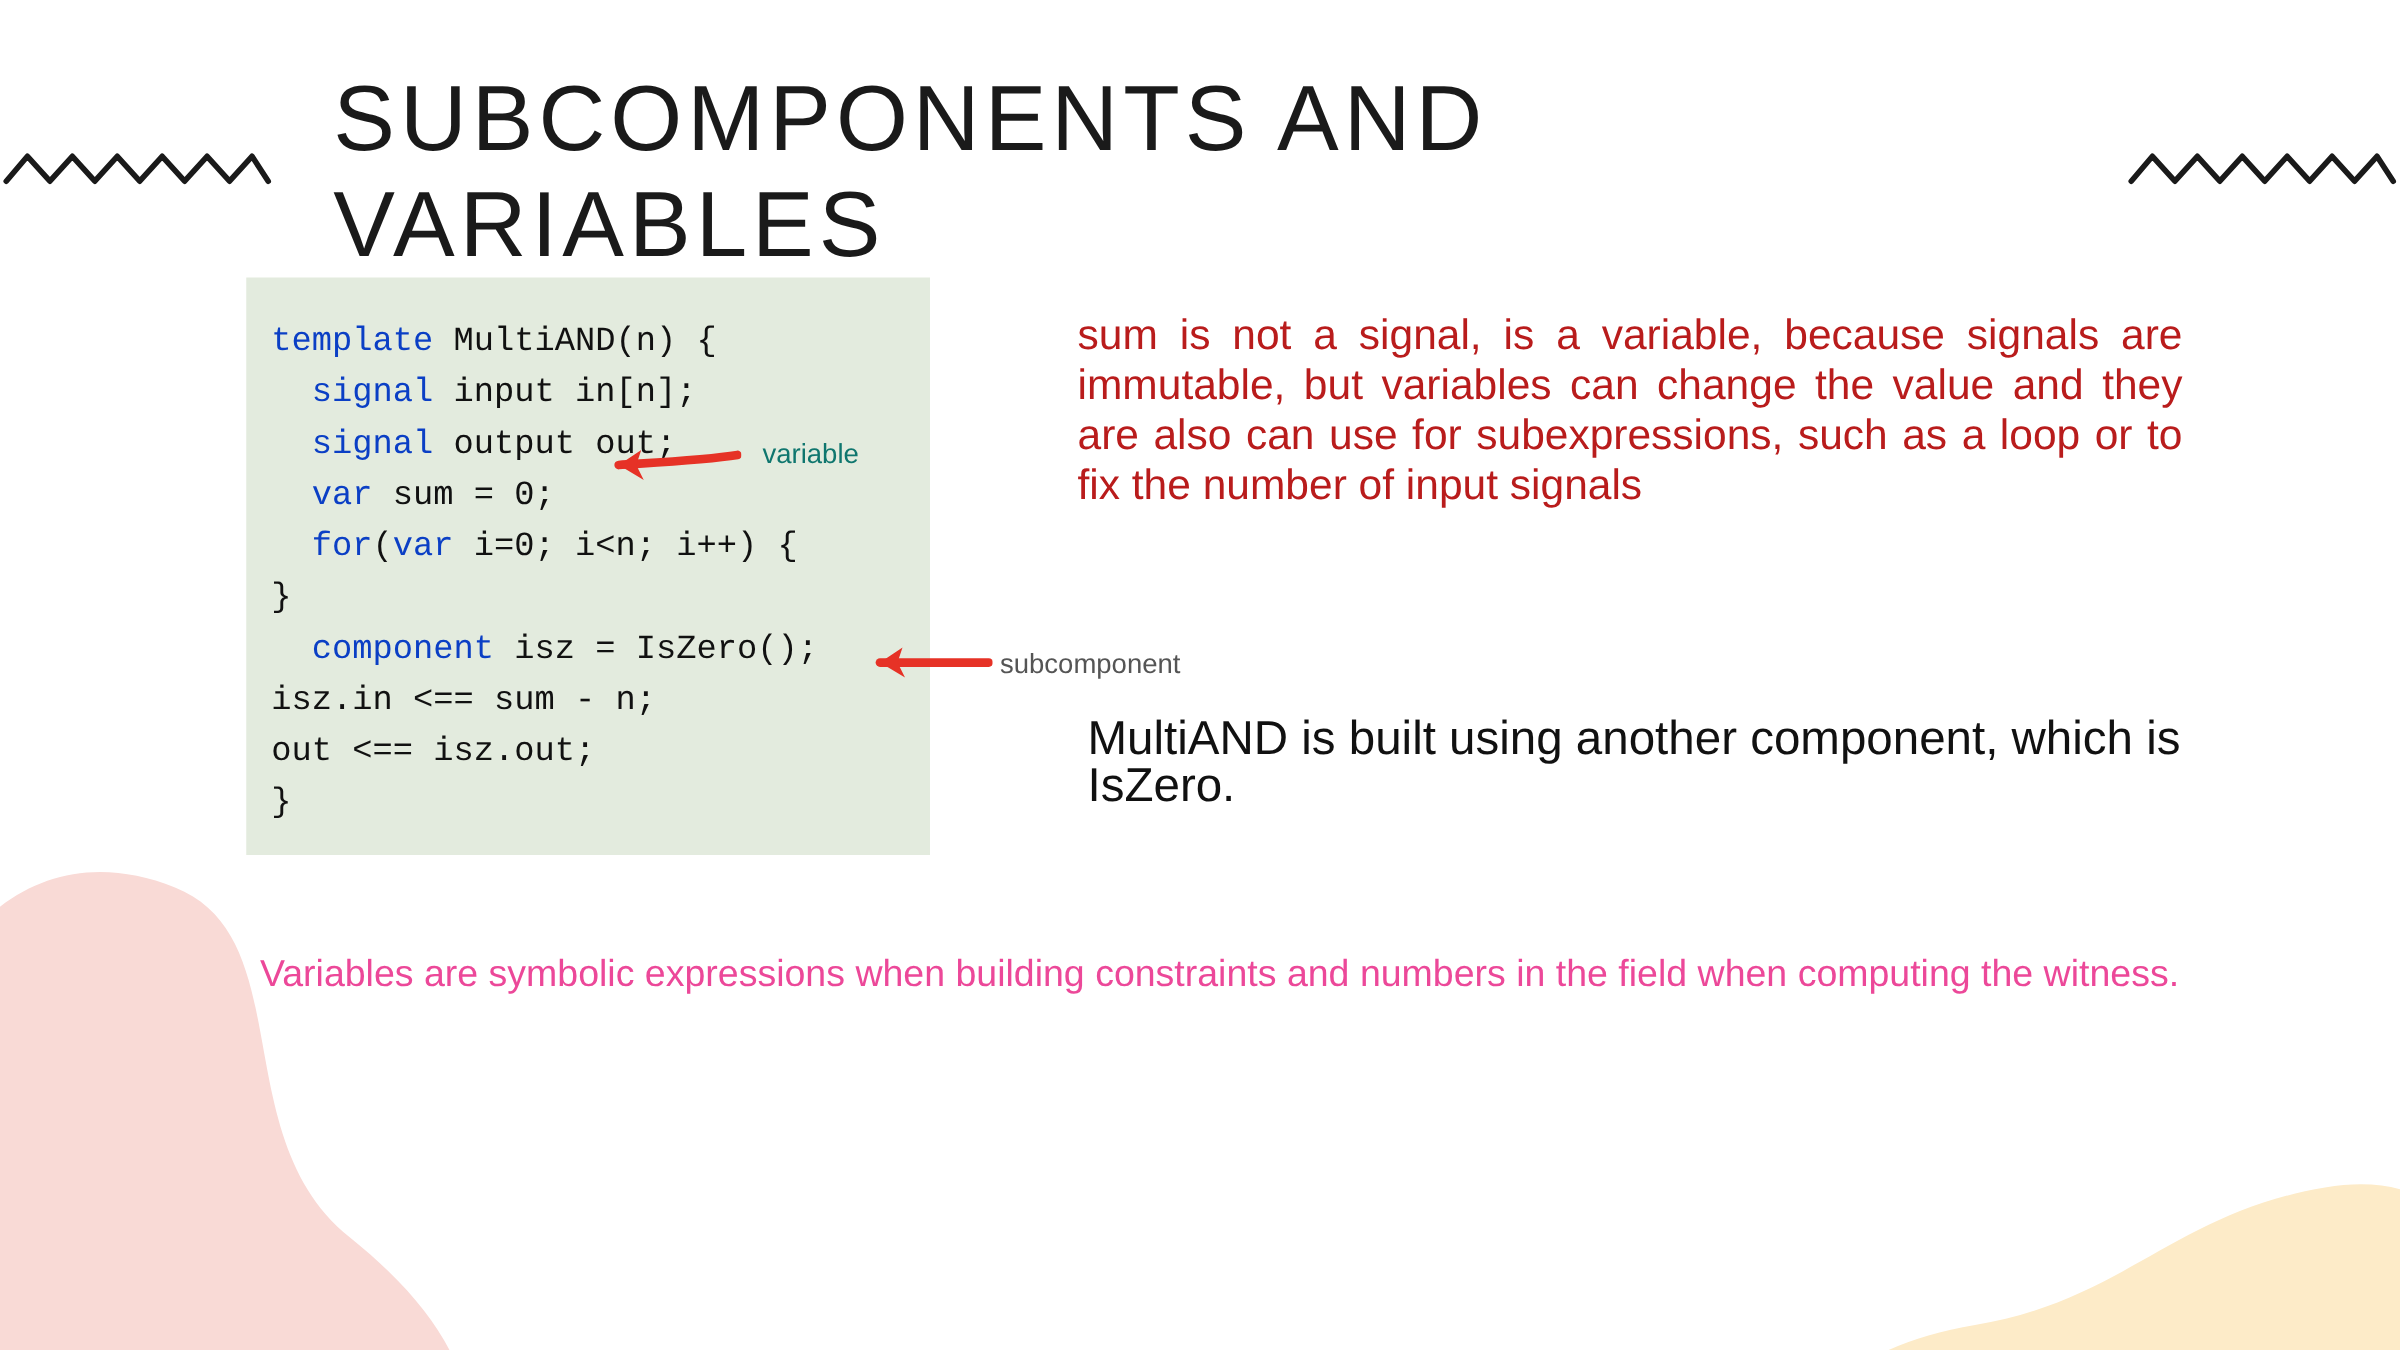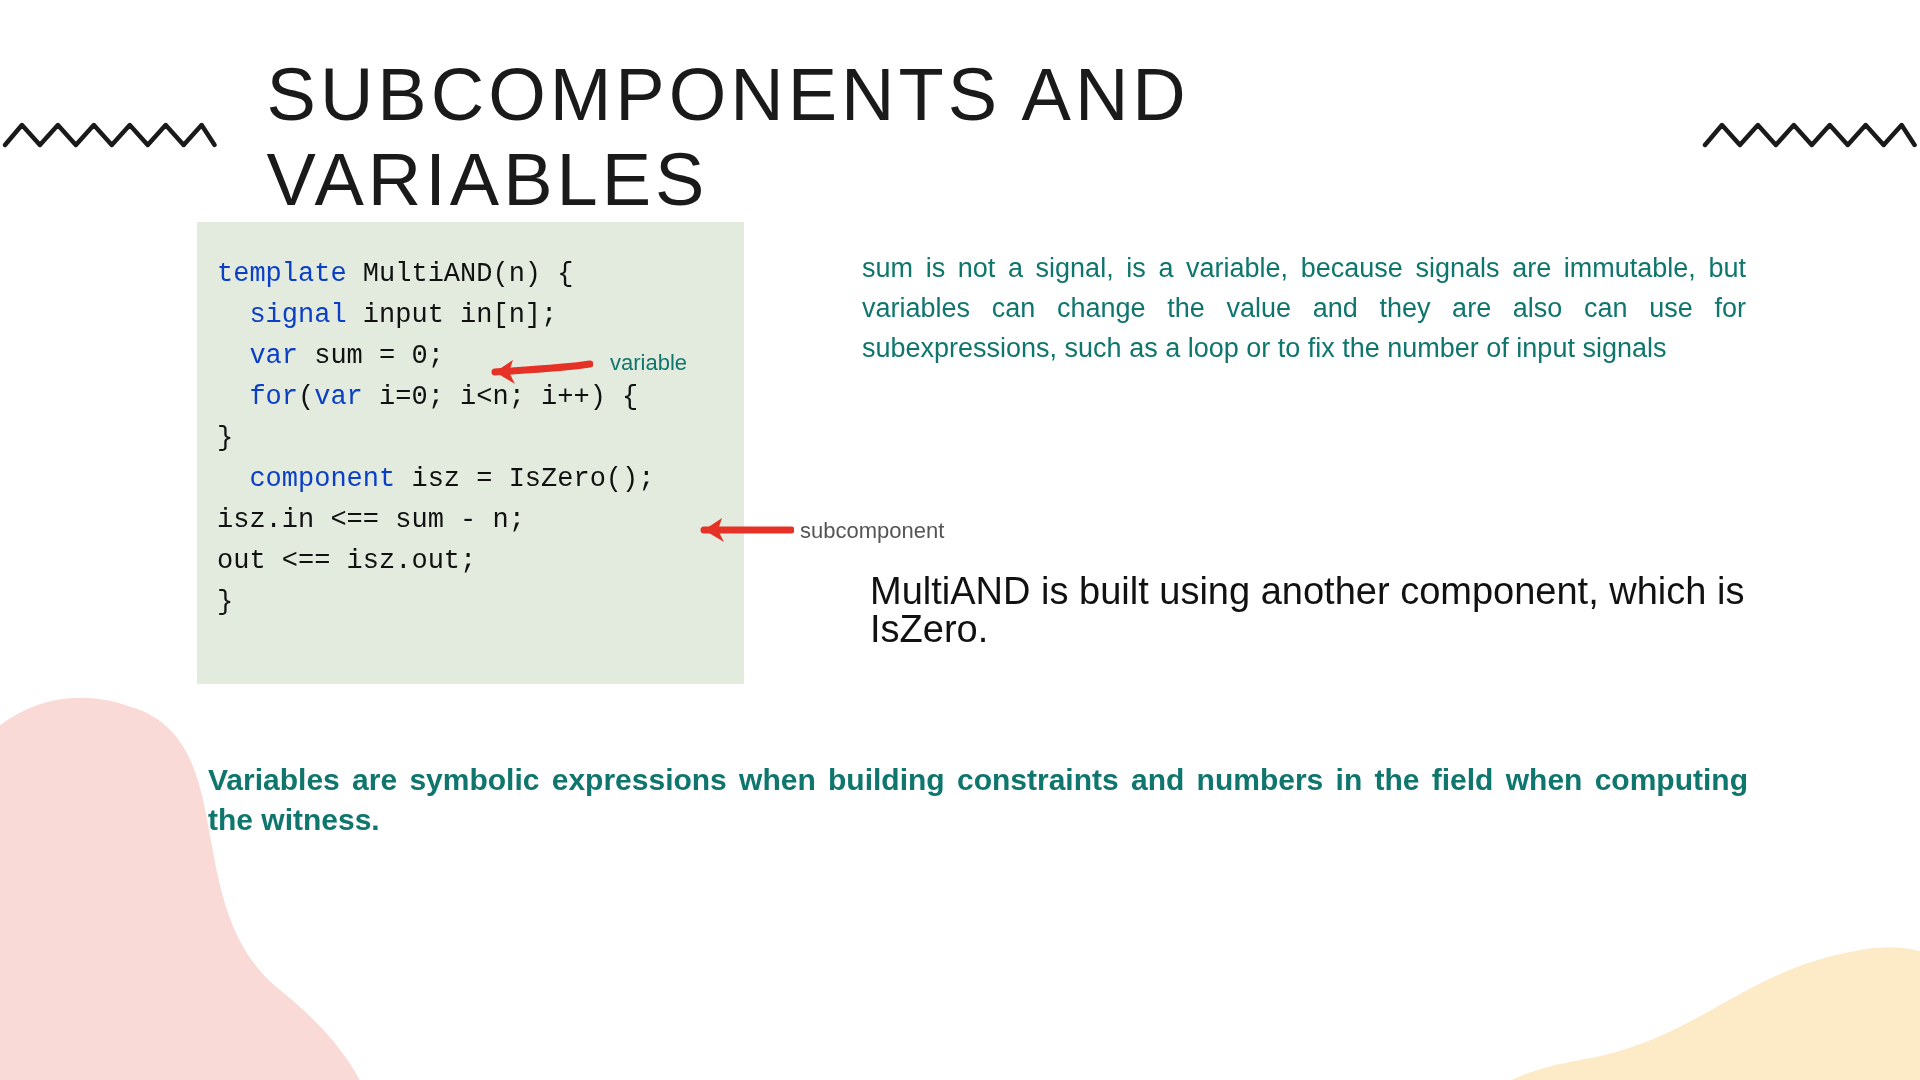--- a/index.html
+++ b/index.html
@@ -61,47 +61,46 @@
     line-height: 41px;
     color: #111;
     z-index: 2;
   }
   .kw { color: #0b3fc5; }
   .para1 {
     position: absolute;
     left: 862px;
     top: 248px;
     width: 884px;
-    font-size: 27px;
+    font-size: 34px;
     line-height: 40px;
-    color: #0f766e;
+    color: #b91c1c;
     text-align: justify;
     z-index: 2;
   }
   .para2 {
     position: absolute;
     left: 870px;
     top: 572px;
     width: 880px;
     font-size: 38px;
     line-height: 38px;
     color: #111;
     z-index: 2;
   }
   .para3 {
     position: absolute;
     left: 208px;
     top: 760px;
     width: 1540px;
     font-size: 30px;
     line-height: 40px;
-    color: #0f766e;
+    color: #ec4899;
     text-align: justify;
     z-index: 2;
-    font-weight: bold;
   }
   .label1 {
     position: absolute;
     left: 610px;
     top: 350px;
     font-size: 22px;
     color: #0f766e;
     z-index: 3;
   }
   .label2 {
@@ -145,20 +144,21 @@
   </svg>
   <div class="title">SUBCOMPONENTS AND VARIABLES</div>
   <svg class="squiggle" viewBox="0 0 220 44">
     <path d="M5 30 L22 10 L40 30 L58 10 L76 30 L94 10 L112 30 L130 10 L148 30 L166 10 L184 30 L202 10 L215 30" fill="none" stroke="#1a1a1a" stroke-width="4.5" stroke-linecap="round" stroke-linejoin="round"></path>
   </svg>
 </div>
 
 <div class="code-box">
   <div><span class="kw">template</span><span> MultiAND(n) {</span></div>
   <div>&nbsp;&nbsp;<span class="kw">signal</span><span> input in[n];</span></div>
+  <div>&nbsp;&nbsp;<span class="kw">signal</span><span> output out;</span></div>
   <div>&nbsp;&nbsp;<span class="kw">var</span><span> sum = 0;</span></div>
   <div>&nbsp;&nbsp;<span class="kw">for</span><span>(</span><span class="kw">var</span><span> i=0; i&lt;n; i++) {</span></div>
   <div>  }</div>
   <div>&nbsp;&nbsp;<span class="kw">component</span><span> isz = IsZero();</span></div>
   <div>  isz.in &lt;== sum - n;</div>
   <div>  out &lt;== isz.out;</div>
   <div>}</div>
 </div>
 
 <svg class="arrow1" viewBox="0 0 108 40">

